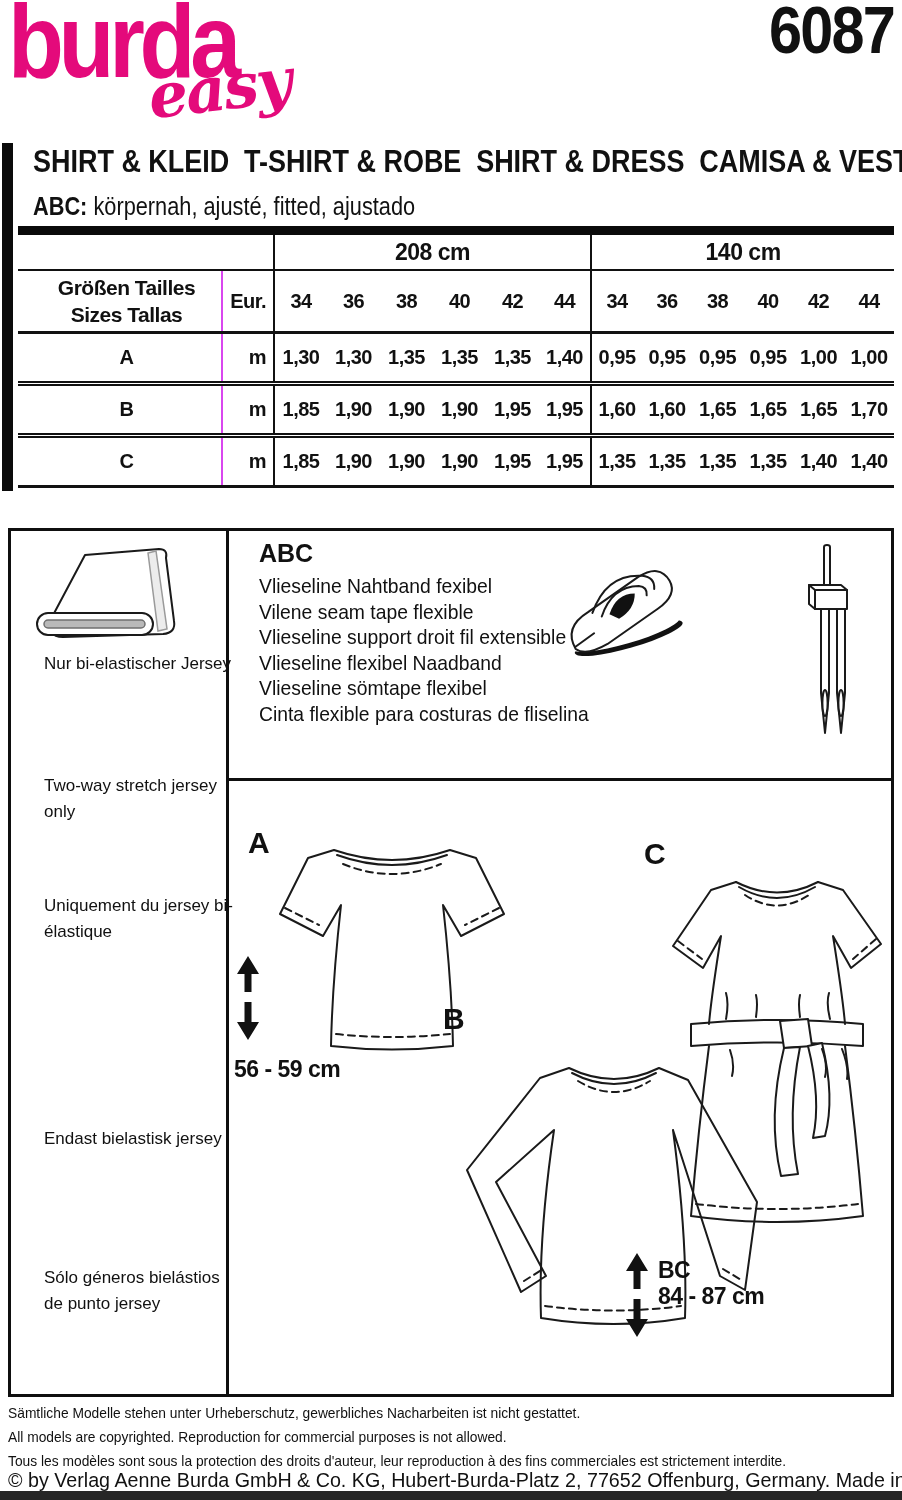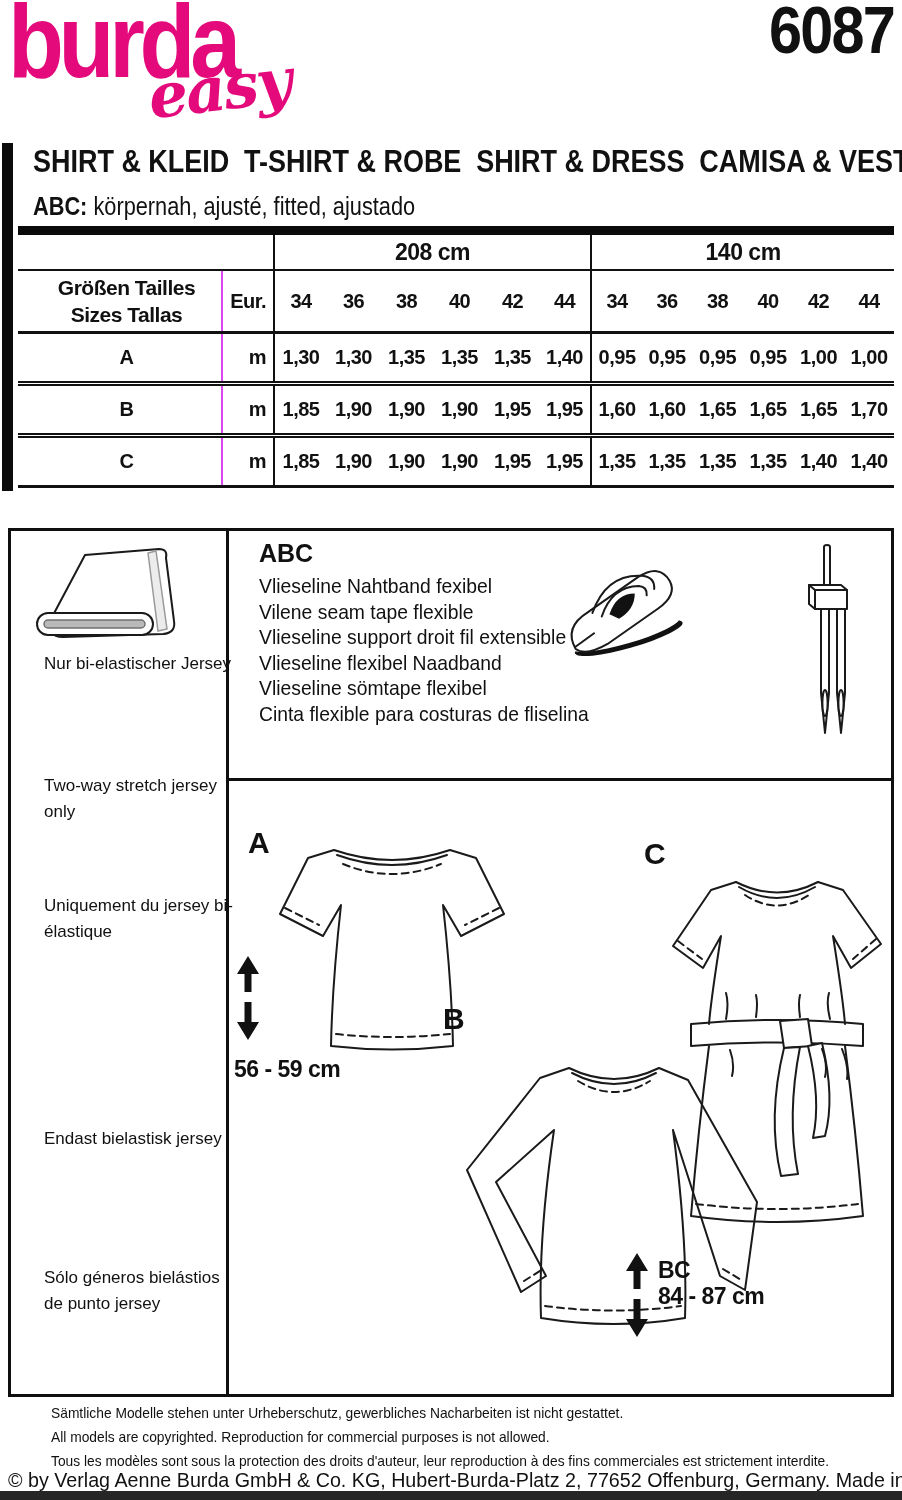--- a/index.html
+++ b/index.html
@@ -43,21 +43,21 @@
   .fabric-col{position:absolute;left:0;top:0;bottom:0;width:215px;border-right:3px solid #0f0f0f;}
   .fab-note{position:absolute;left:3px;width:196px;font-size:17px;line-height:26px;margin-left:30px;}
   .notions-cell{position:absolute;left:218px;top:0;right:0;height:247px;border-bottom:3px solid #0f0f0f;}
   .notions-head{position:absolute;left:30px;top:8px;font-size:25px;font-weight:bold;}
   .notions-lines{position:absolute;left:30px;top:42px;font-size:21px;line-height:25.5px;
                  transform:scaleX(0.92);transform-origin:0 0;white-space:nowrap;}
   .garment-label{font-size:30px;font-weight:bold;}
   .measure-label{font-size:23px;font-weight:bold;letter-spacing:-0.5px;white-space:nowrap;}
 
   
-  .foot-line{left:8px;font-size:15px;white-space:nowrap;margin-left:43px;}
+  .foot-line{left:8px;font-size:15px;white-space:nowrap;}
   .foot-line .sqz{transform:scaleX(0.92);}
   .foot-line-big{left:8px;font-size:20.5px;white-space:nowrap;}
   .foot-line-big .sqz{transform:scaleX(0.96);}
   .bottom-bar{left:0;top:1491px;width:902px;height:9px;background:#262626;}
 
   svg{display:block;}
   .ln{stroke:#1a1a1a;stroke-width:2;fill:none;stroke-linejoin:round;stroke-linecap:round;}
   .lnw{stroke:#1a1a1a;stroke-width:2;fill:#ffffff;stroke-linejoin:round;}
   .dash{stroke-dasharray:7 5;}
   .fillk{fill:#111;stroke:none;}

